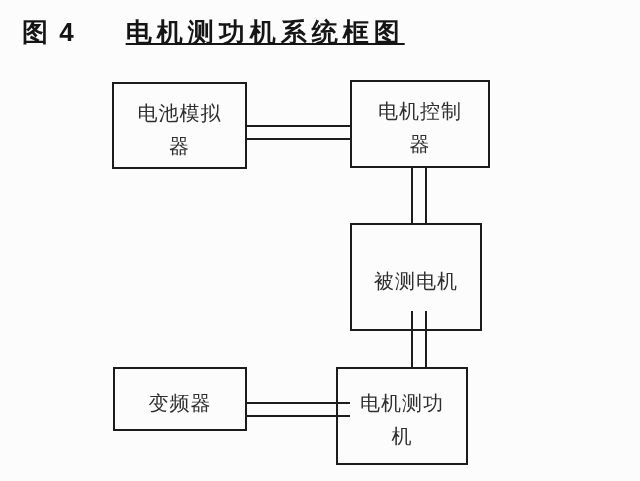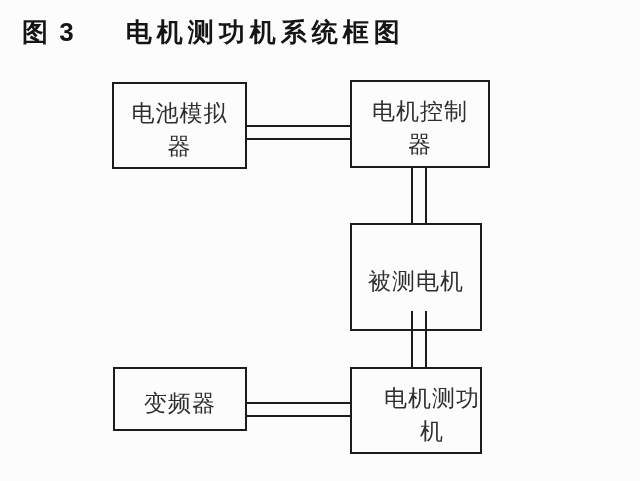--- a/index.html
+++ b/index.html
@@ -32,36 +32,37 @@
     white-space: nowrap;
   }
   .figure-title .fig-label {
     display: inline-block;
     margin-right: 50px;
     letter-spacing: 2px;
   }
   .figure-title .fig-name {
     display: inline-block;
     letter-spacing: 5px;
+    text-decoration: underline;
   }
   .diagram {
     position: absolute;
     inset: 0;
   }
   .block {
     position: absolute;
     border: 2px solid var(--border);
     background: var(--background);
     display: flex;
     align-items: center;
     justify-content: center;
     text-align: center;
   }
   .block-text {
-    font-size: 23px;
+    font-size: 20px;
     letter-spacing: 1px;
     line-height: 33px;
     color: var(--text);
     margin-top: 8px;
   }
   .conn {
     position: absolute;
   }
   .conn-h {
     border-top: 2px solid var(--border);
@@ -70,32 +71,32 @@
   .conn-v {
     border-left: 2px solid var(--border);
     border-right: 2px solid var(--border);
   }
 
   
   .b-battery      { left: 112px; top:  82px; width: 135px; height: 87px; }
   .b-controller   { left: 350px; top:  80px; width: 140px; height: 88px; }
   .b-motor        { left: 350px; top: 223px; width: 132px; height: 108px; }
   .b-inverter     { left: 113px; top: 367px; width: 134px; height: 64px; }
-  .b-dyno         { left: 350px; top: 367px; width: 132px; height: 87px; justify-content: flex-end; }
+  .b-dyno         { left: 336px; top: 367px; width: 132px; height: 98px; }
 
   .c-top          { left: 247px; top: 125px; width: 103px; height: 15px; }
   .c-mid-upper    { left: 411px; top: 168px; width: 16px;  height: 55px; }
   .c-mid-lower    { left: 411px; top: 311px; width: 16px;  height: 56px; }
   .c-bottom       { left: 247px; top: 402px; width: 103px; height: 15px; }
 </style>
 </head>
 <body>
 
 <h1 class="figure-title">
-  <span class="fig-label">图 3</span><span class="fig-name">电机测功机系统框图</span>
+  <span class="fig-label">图 4</span><span class="fig-name">电机测功机系统框图</span>
 </h1>
 
 <div class="diagram">
 
   <div class="block b-battery">
     <div class="block-text">
       <div>电池模拟</div>
       <div>器</div>
     </div>
   </div>

